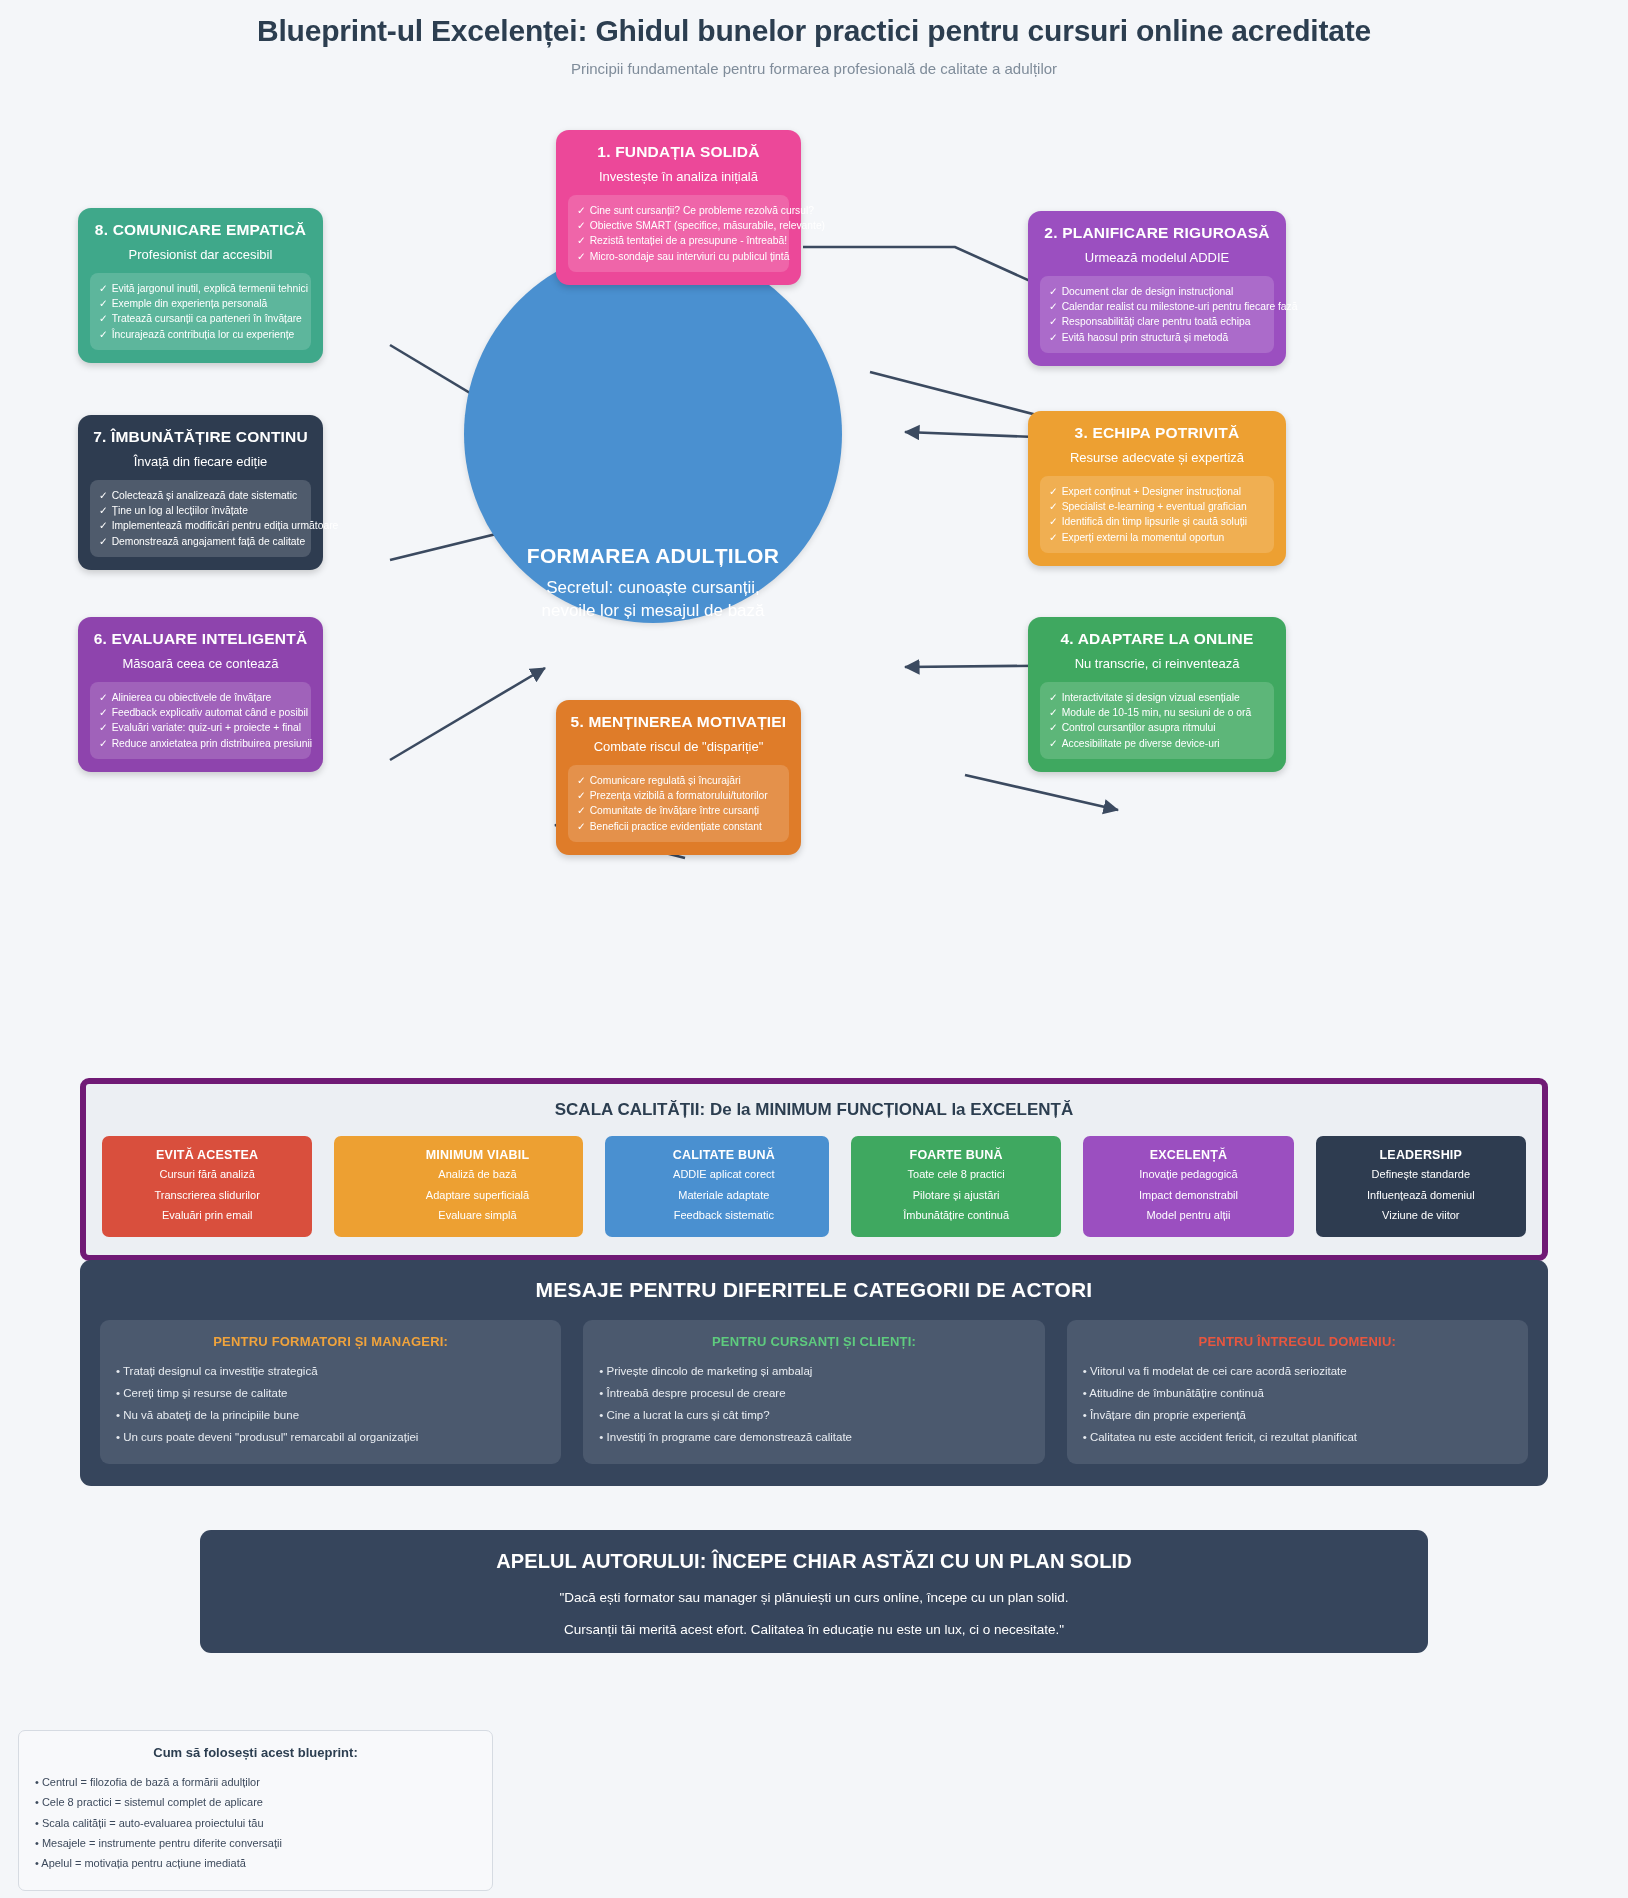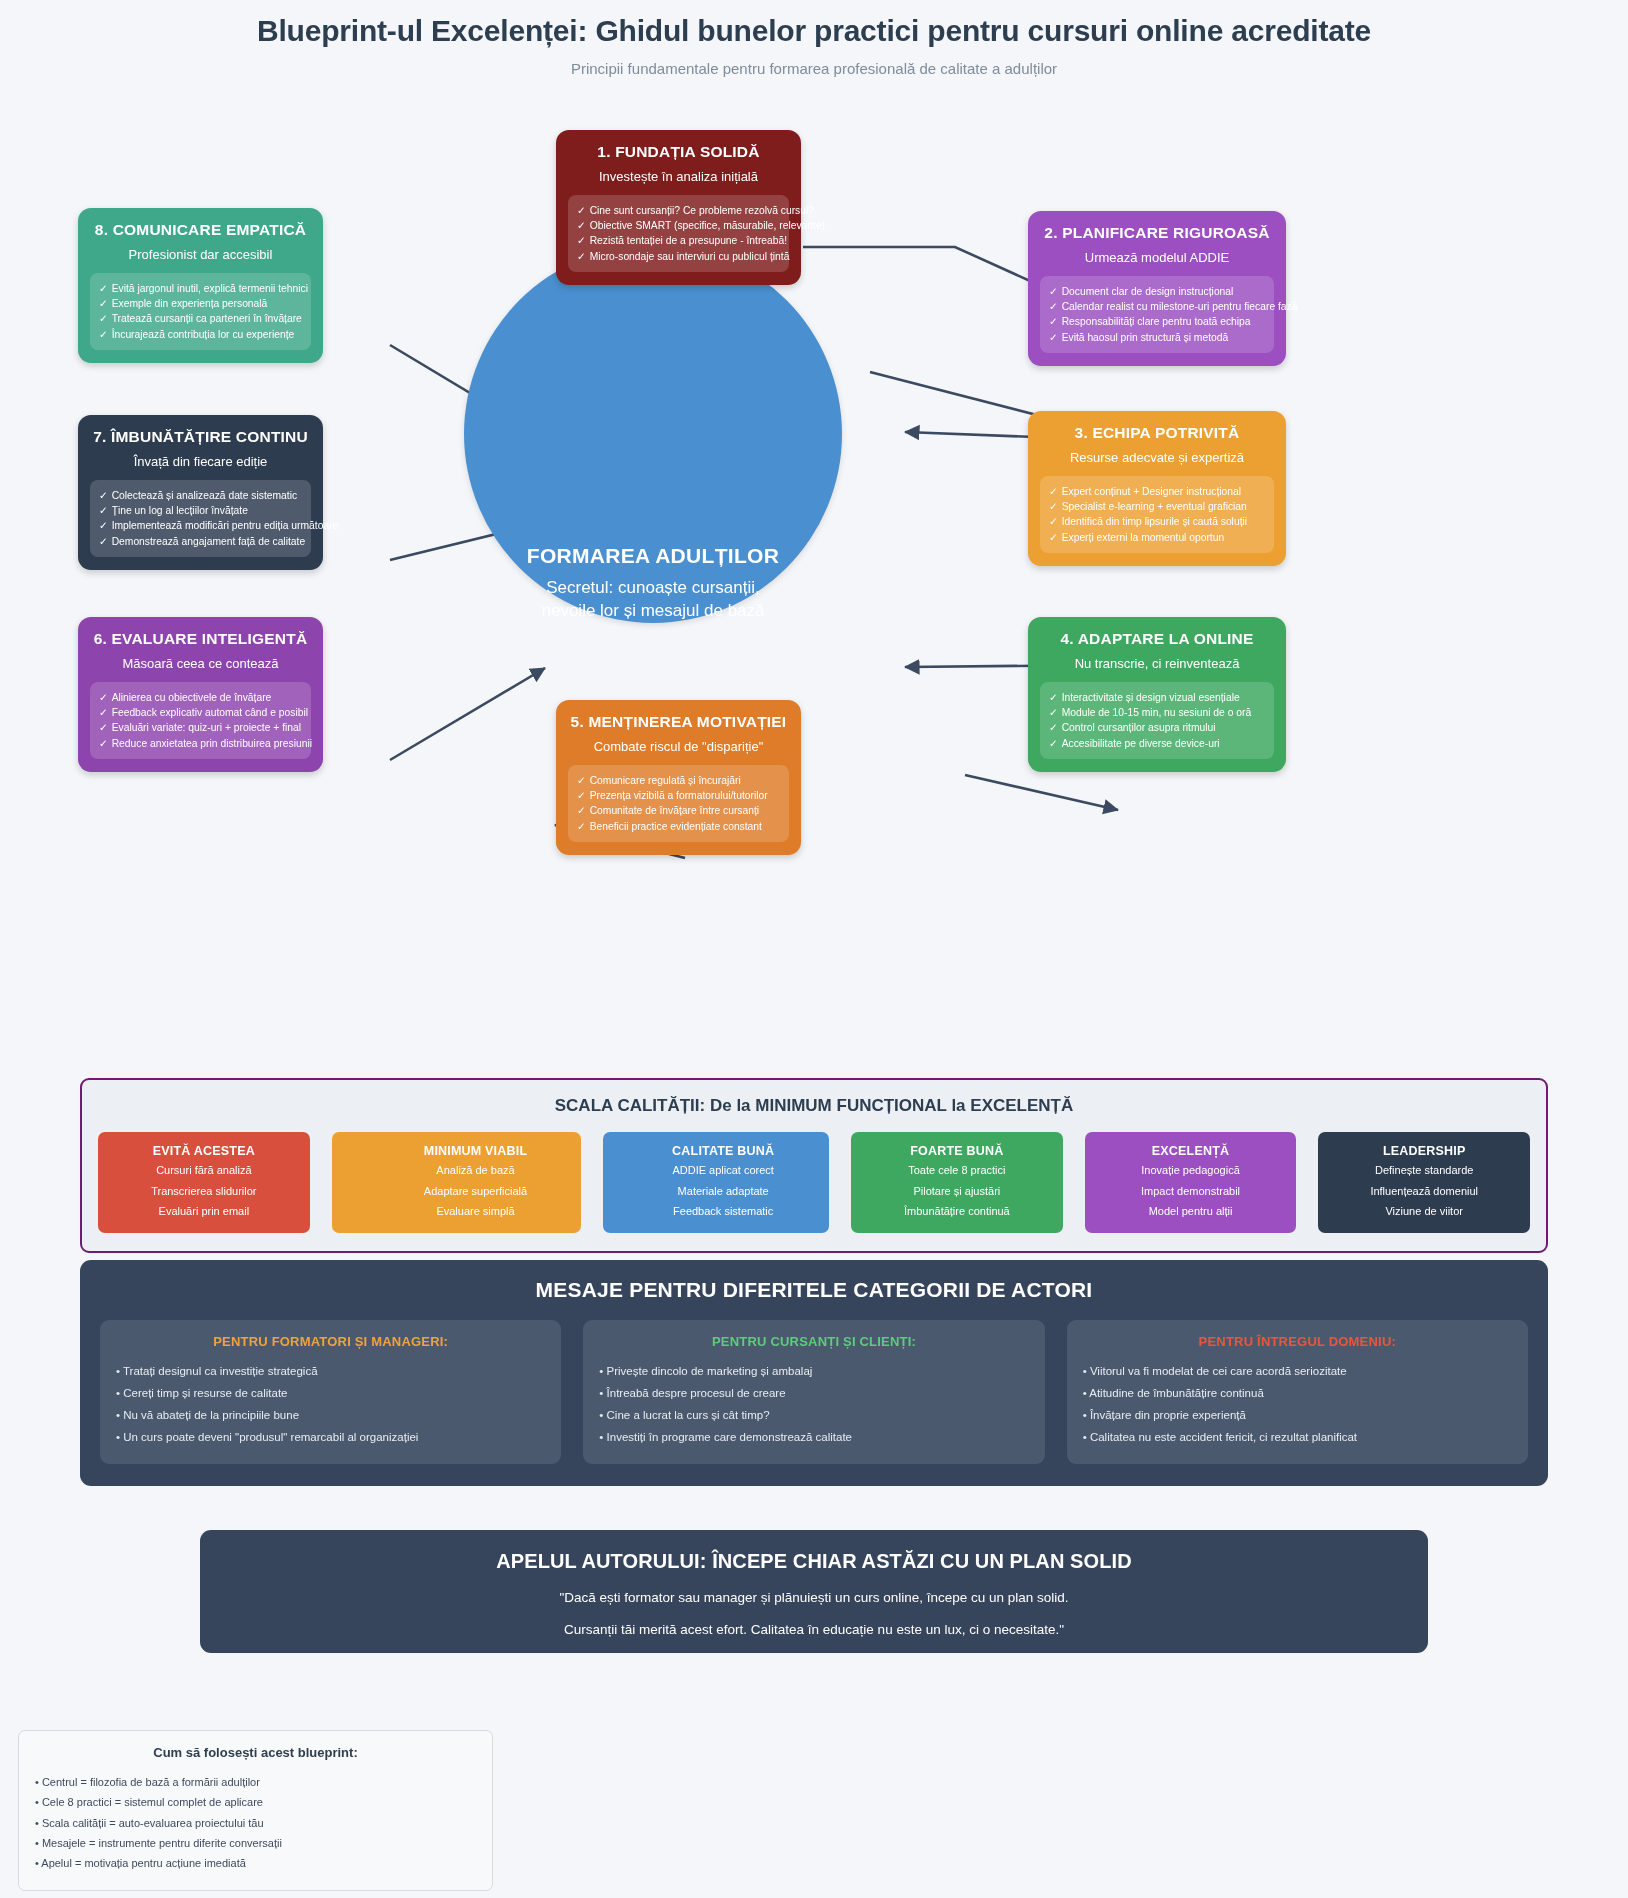--- a/index.html
+++ b/index.html
@@ -59,21 +59,21 @@
   #card6 { left: 78px; top: 617px; width: 245px; }
   #card7 { left: 78px; top: 415px; width: 245px; }
   #card8 { left: 78px; top: 208px; width: 245px; }
 
   
   .arrows { position: absolute; left: 0; top: 0; width: 1628px; height: 1000px; pointer-events: none; }
 
   
   .scale-wrap {
     position: absolute; left: 80px; top: 1078px; width: 1468px;
-    background: #eceff3; border: 2px solid #701a75; border-radius: 9px;
+    background: #eceff3; border: 6px solid #701a75; border-radius: 9px;
     padding: 16px 16px 18px 16px;
   }
   .scale-title {
     text-align: center; font-size: 17px; font-weight: bold; color: #2c3e50;
     margin-bottom: 16px;
   }
   .scale-row { display: flex; gap: 22px; }
   .scale-item {
     flex: 1; border-radius: 7px; padding: 12px 6px 13px 6px;
     color: #fff; text-align: center;
@@ -157,21 +157,21 @@
   </svg>
 
   <div class="center-circle" style="background: rgb(74, 144, 208);">
     <div class="cc-title">FORMAREA ADULȚILOR</div>
     <div class="cc-sub">
       <div>Secretul: cunoaște cursanții,</div>
       <div>nevoile lor și mesajul de bază</div>
     </div>
   </div>
 
-  <div class="card" id="card1" style="background: #7f1d1d;">
+  <div class="card" id="card1" style="background: #ec4899;">
     <div class="c-title">1. FUNDAȚIA SOLIDĂ</div>
     <div class="c-sub">Investește în analiza inițială</div>
     <ul class="c-list">
       <li><span class="ck">✓</span><span>Cine sunt cursanții? Ce probleme rezolvă cursul?</span></li>
       <li><span class="ck">✓</span><span>Obiective SMART (specifice, măsurabile, relevante)</span></li>
       <li><span class="ck">✓</span><span>Rezistă tentației de a presupune - întreabă!</span></li>
       <li><span class="ck">✓</span><span>Micro-sondaje sau interviuri cu publicul țintă</span></li>
     </ul>
   </div>
 

